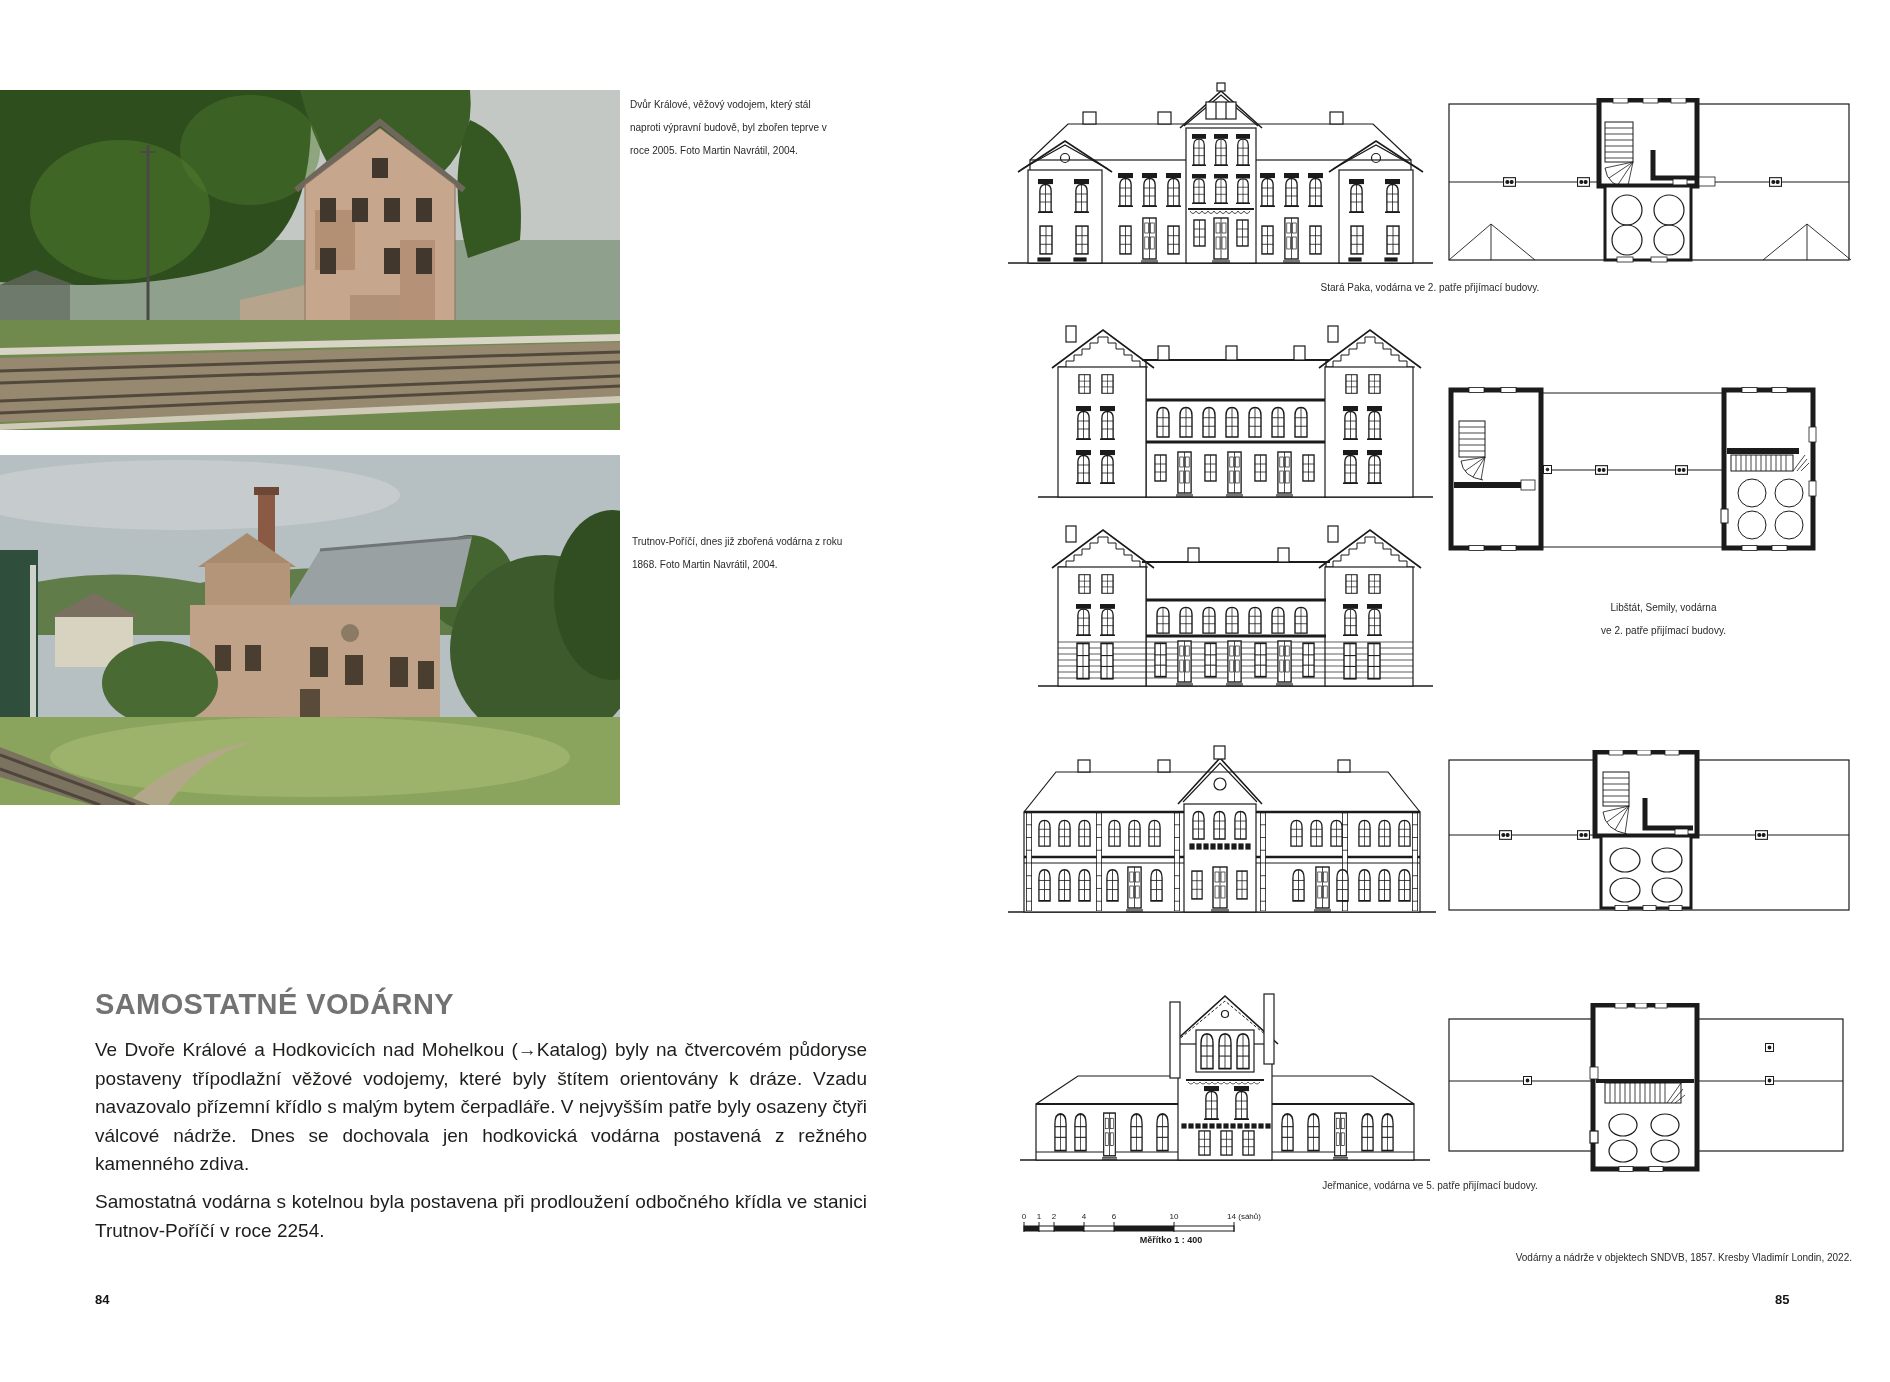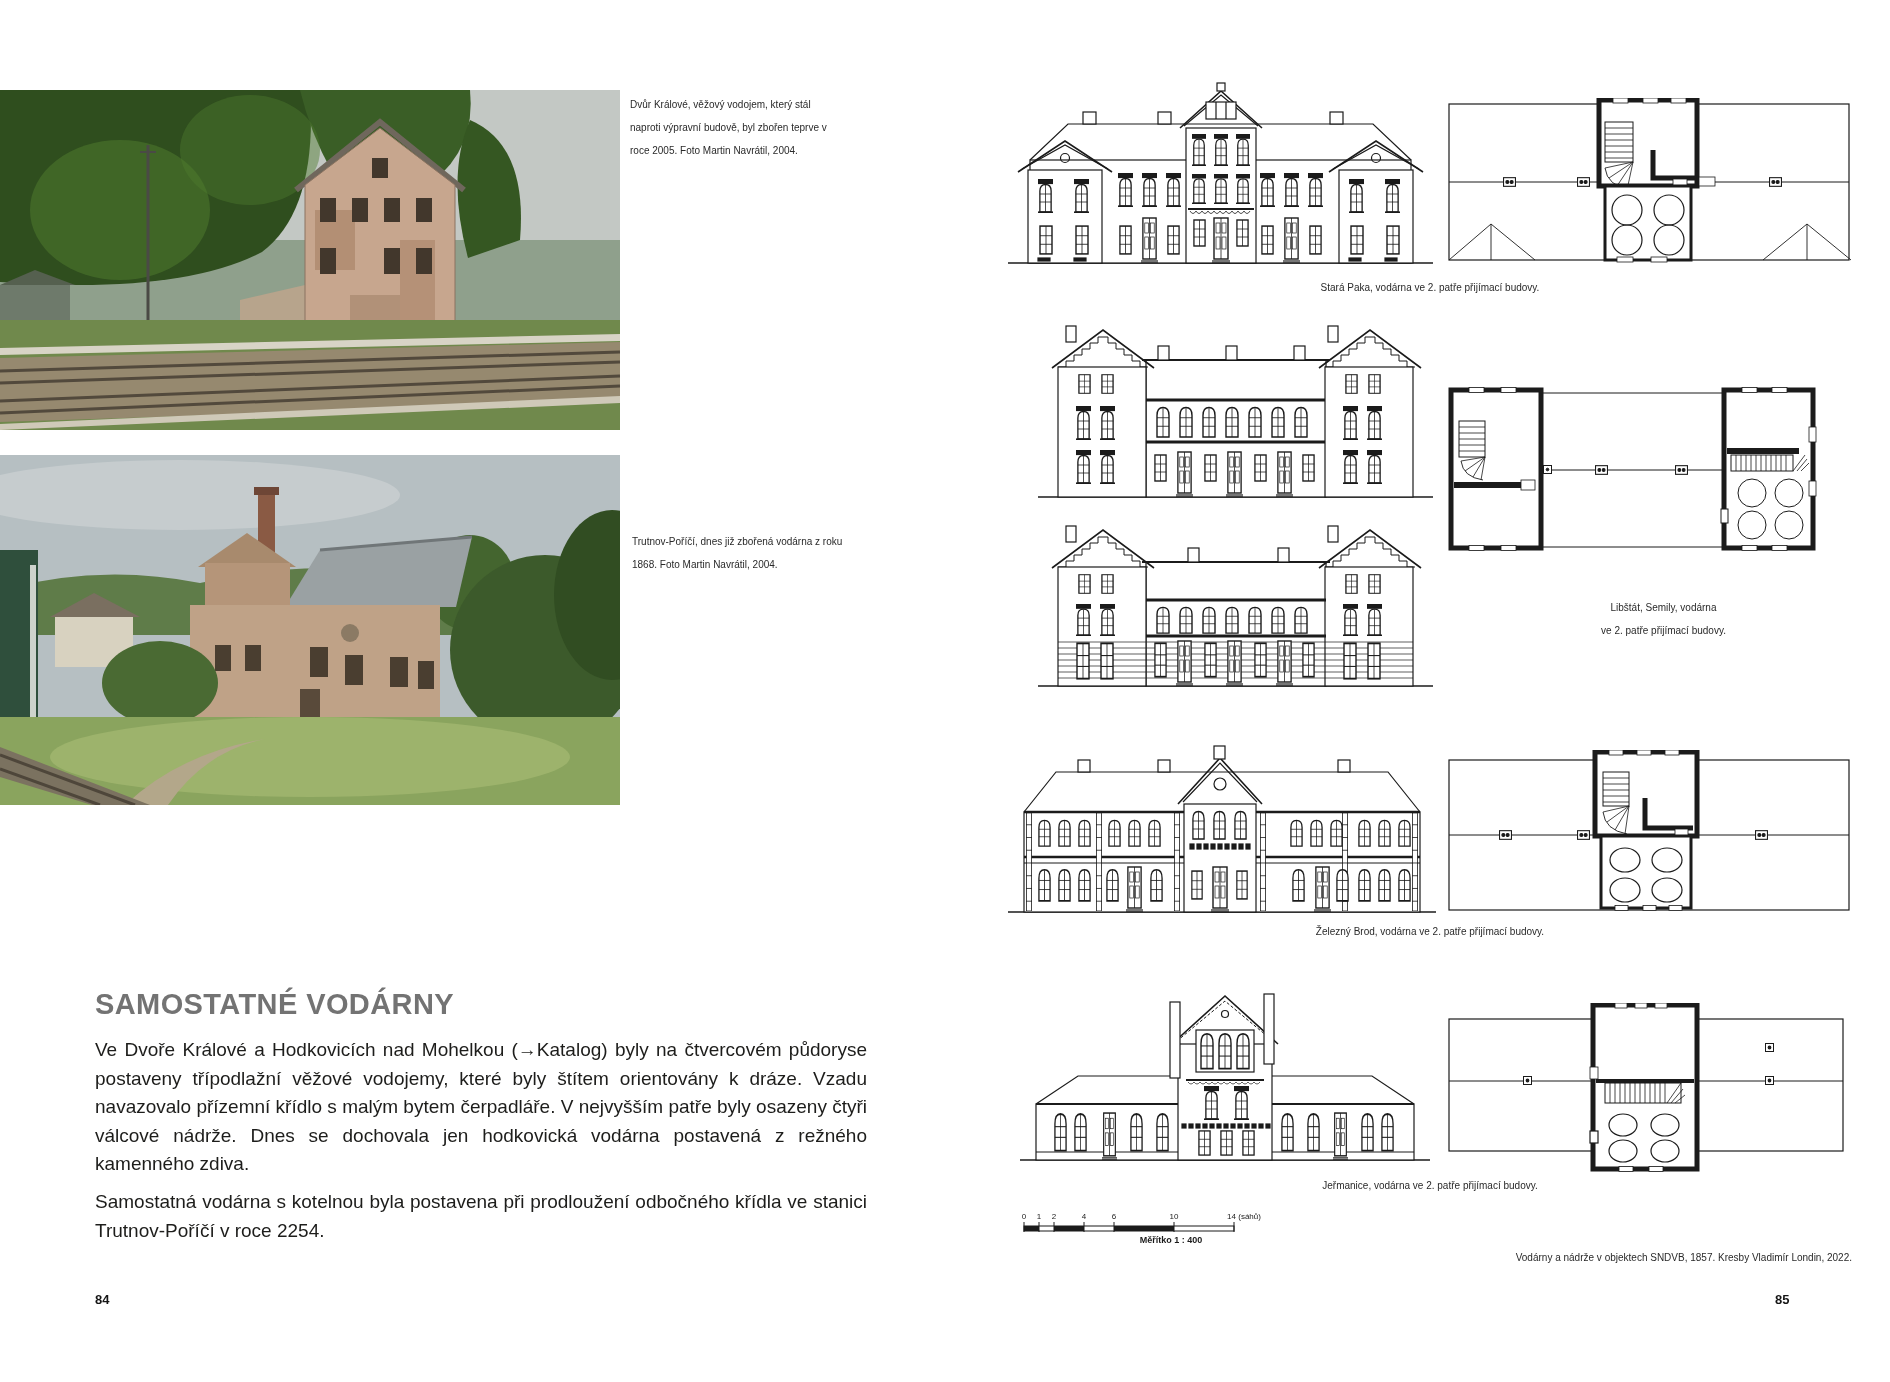--- a/index.html
+++ b/index.html
@@ -473,21 +473,20 @@
     <ellipse cx="178" cy="110" rx="15" ry="12"></ellipse>
         <ellipse cx="220" cy="110" rx="15" ry="12"></ellipse>
     <ellipse cx="178" cy="140" rx="15" ry="12"></ellipse>
         <ellipse cx="220" cy="140" rx="15" ry="12"></ellipse>
     <rect x="168" y="155.5" width="13" height="5" fill="#fff" stroke-width="0.8"></rect>
     <rect x="196" y="155.5" width="13" height="5" fill="#fff" stroke-width="0.8"></rect>
     <rect x="222" y="155.5" width="13" height="5" fill="#fff" stroke-width="0.8"></rect>
    </g>
   </svg>
 
-  <div class="cap capc" style="left:1008px;top:920px;width:844px">Železný Brod, vodárna ve 2. patře přijímací budovy.</div>
 
   <svg class="draw" style="left:1020px;top:980px" width="410" height="190" viewBox="0 0 410 190">
    <g stroke="#1b1b1b" fill="none" stroke-width="1.2">
     <line x1="0" y1="180" x2="410" y2="180" stroke-width="1.6"></line>
     <path d="M16 124 L58 96 H352 L394 124"></path>
     <rect x="16" y="124" width="378" height="56" fill="#fff"></rect>
     <line x1="16" y1="124" x2="394" y2="124" stroke-width="2"></line>
     <line x1="16" y1="172" x2="394" y2="172" stroke-width="1"></line>
     <path d="M152 64 L205 16 L258 64" stroke-width="1.6"></path>
     <path d="M157 61 L205 21 L253 61" stroke-dasharray="3 2" stroke-width="1"></path>
@@ -551,21 +550,21 @@
     <path d="M163 80 V100 M168 80 V100 M173 80 V100 M178 80 V100 M183 80 V100 M188 80 V100 M193 80 V100 M198 80 V100 M203 80 V100 M208 80 V100 M213 80 V100 M218 80 V100" stroke-width="0.8"></path>
     <path d="M220 100 L234 80 M224 100 L236 86 M228 100 L238 92" stroke-width="0.8"></path>
     <ellipse cx="176" cy="122" rx="14" ry="11"></ellipse>
         <ellipse cx="218" cy="122" rx="14" ry="11"></ellipse>
     <ellipse cx="176" cy="148" rx="14" ry="11"></ellipse>
         <ellipse cx="218" cy="148" rx="14" ry="11"></ellipse>
     <rect x="143" y="128" width="8" height="12" fill="#fff"></rect>
    </g>
   </svg>
 
-  <div class="cap capc" style="left:1008px;top:1174px;width:844px">Jeřmanice, vodárna ve 2. patře přijímací budovy.</div>
+  <div class="cap capc" style="left:1008px;top:1174px;width:844px">Jeřmanice, vodárna ve 5. patře přijímací budovy.</div>
 
   <svg class="draw" style="left:1016px;top:1210px" width="260" height="44" viewBox="0 0 260 44">
    <g stroke="#1b1b1b">
     <rect x="8" y="16" width="210" height="5" fill="#fff" stroke-width="1"></rect>
     <rect x="8" y="16" width="15" height="5" fill="#1b1b1b" stroke="none"></rect>
     <rect x="38" y="16" width="30" height="5" fill="#1b1b1b" stroke="none"></rect>
     <rect x="98" y="16" width="60" height="5" fill="#1b1b1b" stroke="none"></rect>
     <line x1="8" y1="12" x2="8" y2="22"></line>
         <line x1="23" y1="12" x2="23" y2="22"></line>
     <line x1="38" y1="12" x2="38" y2="22"></line>

